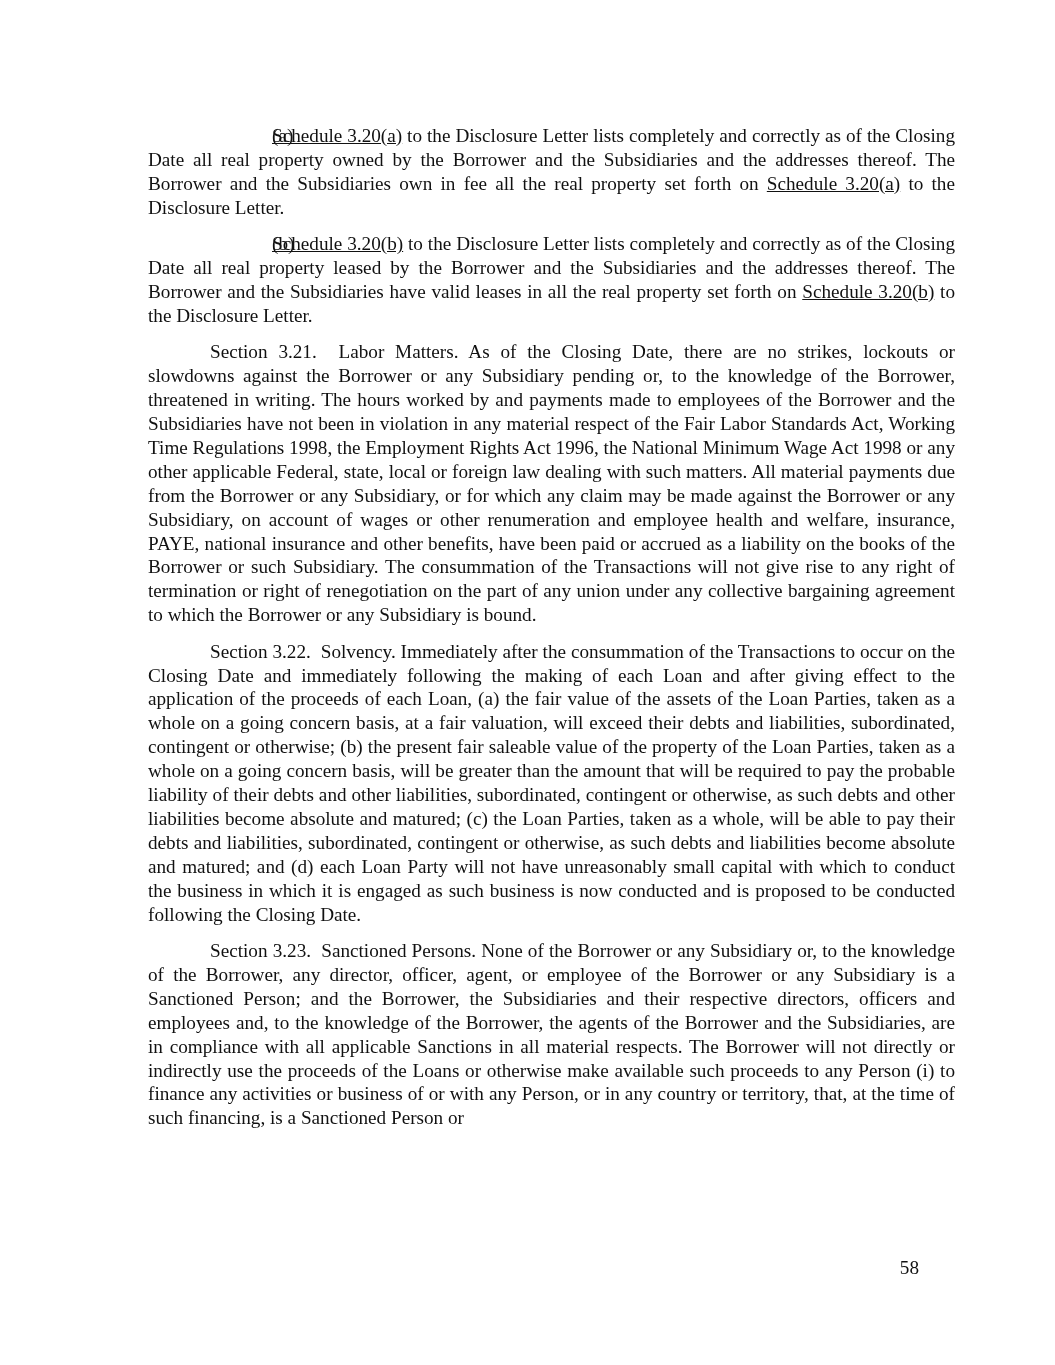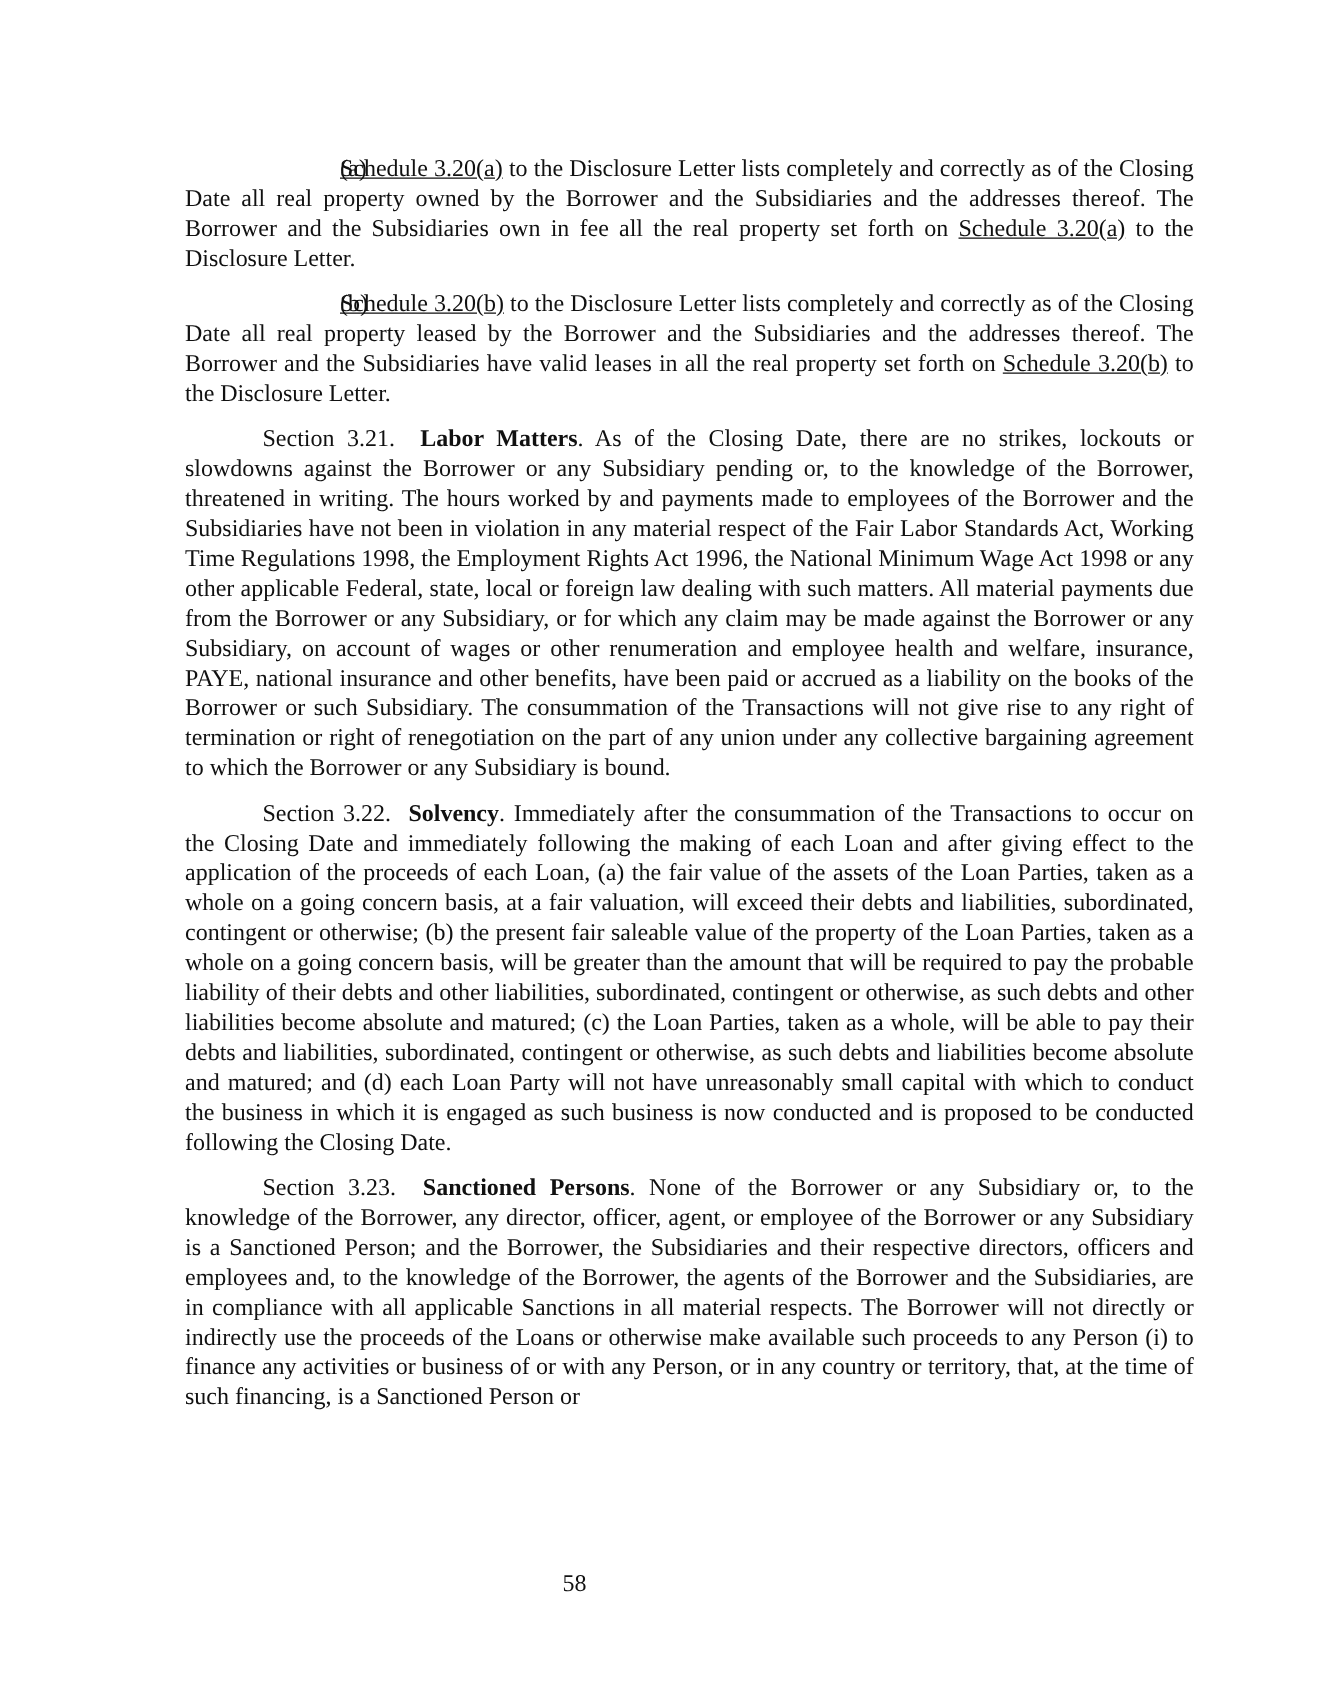--- a/index.html
+++ b/index.html
@@ -5,23 +5,23 @@
   html, body { margin: 0; padding: 0; background: #ffffff; }
   body { width: 1055px; height: 1365px; position: relative; overflow: hidden; }
   .page {
     position: absolute; left: 124px; top: 124px; width: 807px;
     font-family: "Liberation Serif", serif; font-size: 19.2px; line-height: 23.9px;
     color: #111111; text-align: justify; margin-left: 24px;
   }
   .para { margin: 0 0 12.5px 0; text-indent: 62px; }
   .label { display: inline-block; width: 62px; }
   .u { text-decoration: underline; }
-  .b { font-weight: bold; }
+  .b { font-weight: normal; }
   .pagenum {
-    position: absolute; left: 0; width: 919px; top: 1257px; text-align: center;
+    position: absolute; left: 0; width: 919px; top: 1257px; text-align: right;
     font-family: "Liberation Serif", serif; font-size: 19.2px; color: #111111;
   }
 </style>
 </head>
 <body>
 
 <div class="page">
   <p class="para"><span class="label">(a)</span><span class="u">Schedule 3.20(a)</span><span> to the Disclosure Letter lists completely and correctly as of the Closing Date all real property owned by the Borrower and the Subsidiaries and the addresses thereof.  The Borrower and the Subsidiaries own in fee all the real property set forth on </span><span class="u">Schedule 3.20(a)</span><span> to the Disclosure Letter.</span></p>
 
   <p class="para"><span class="label">(b)</span><span class="u">Schedule 3.20(b)</span><span> to the Disclosure Letter lists completely and correctly as of the Closing Date all real property leased by the Borrower and the Subsidiaries and the addresses thereof.  The Borrower and the Subsidiaries have valid leases in all the real property set forth on </span><span class="u">Schedule 3.20(b)</span><span> to the Disclosure Letter.</span></p>

